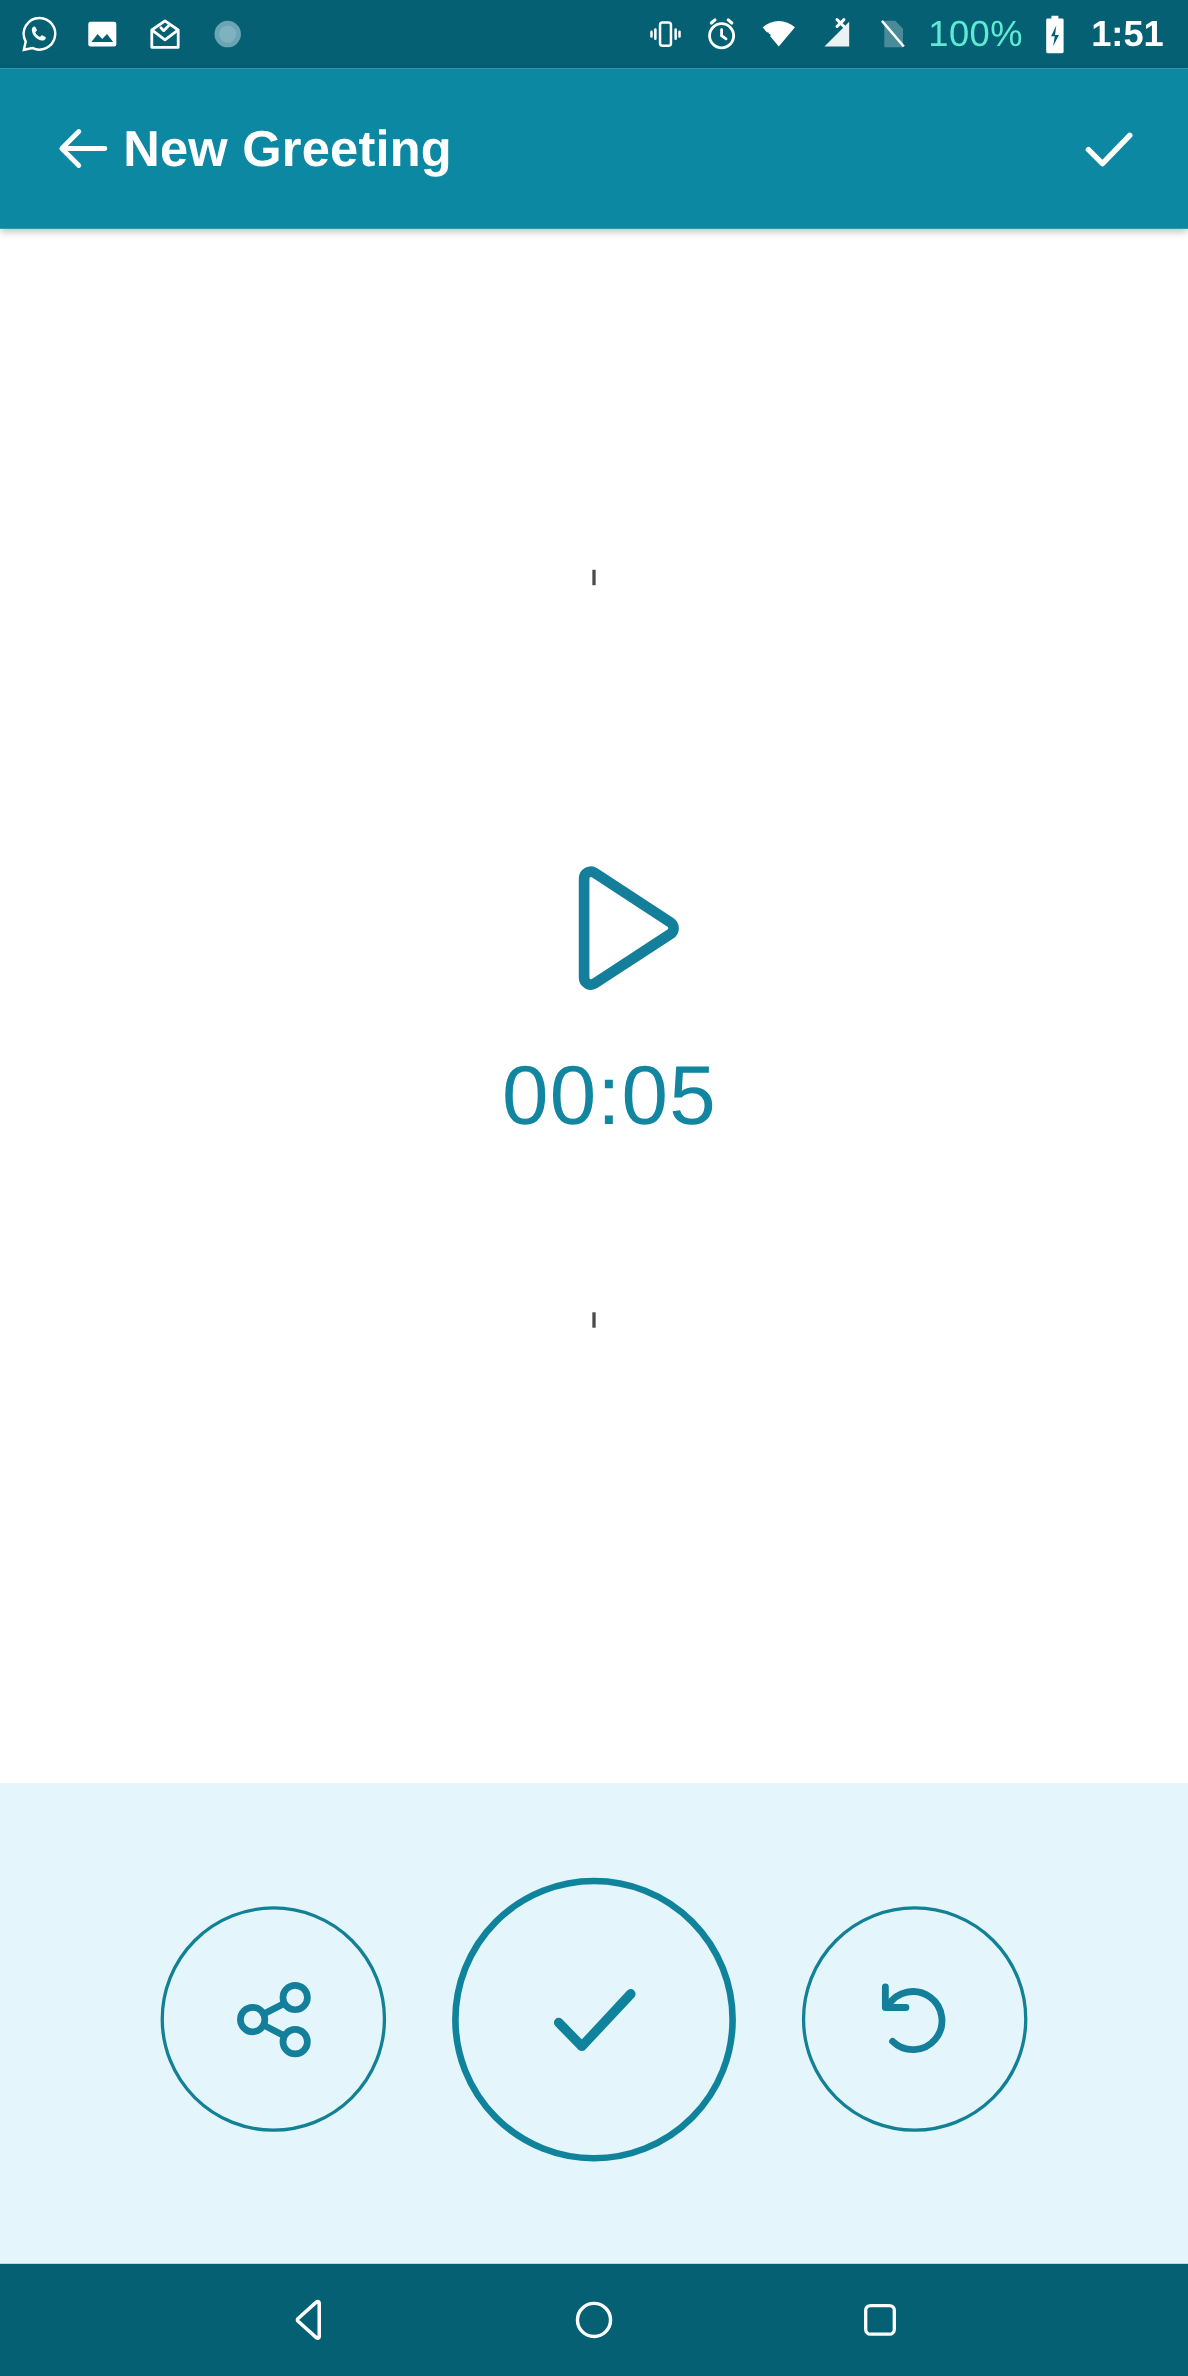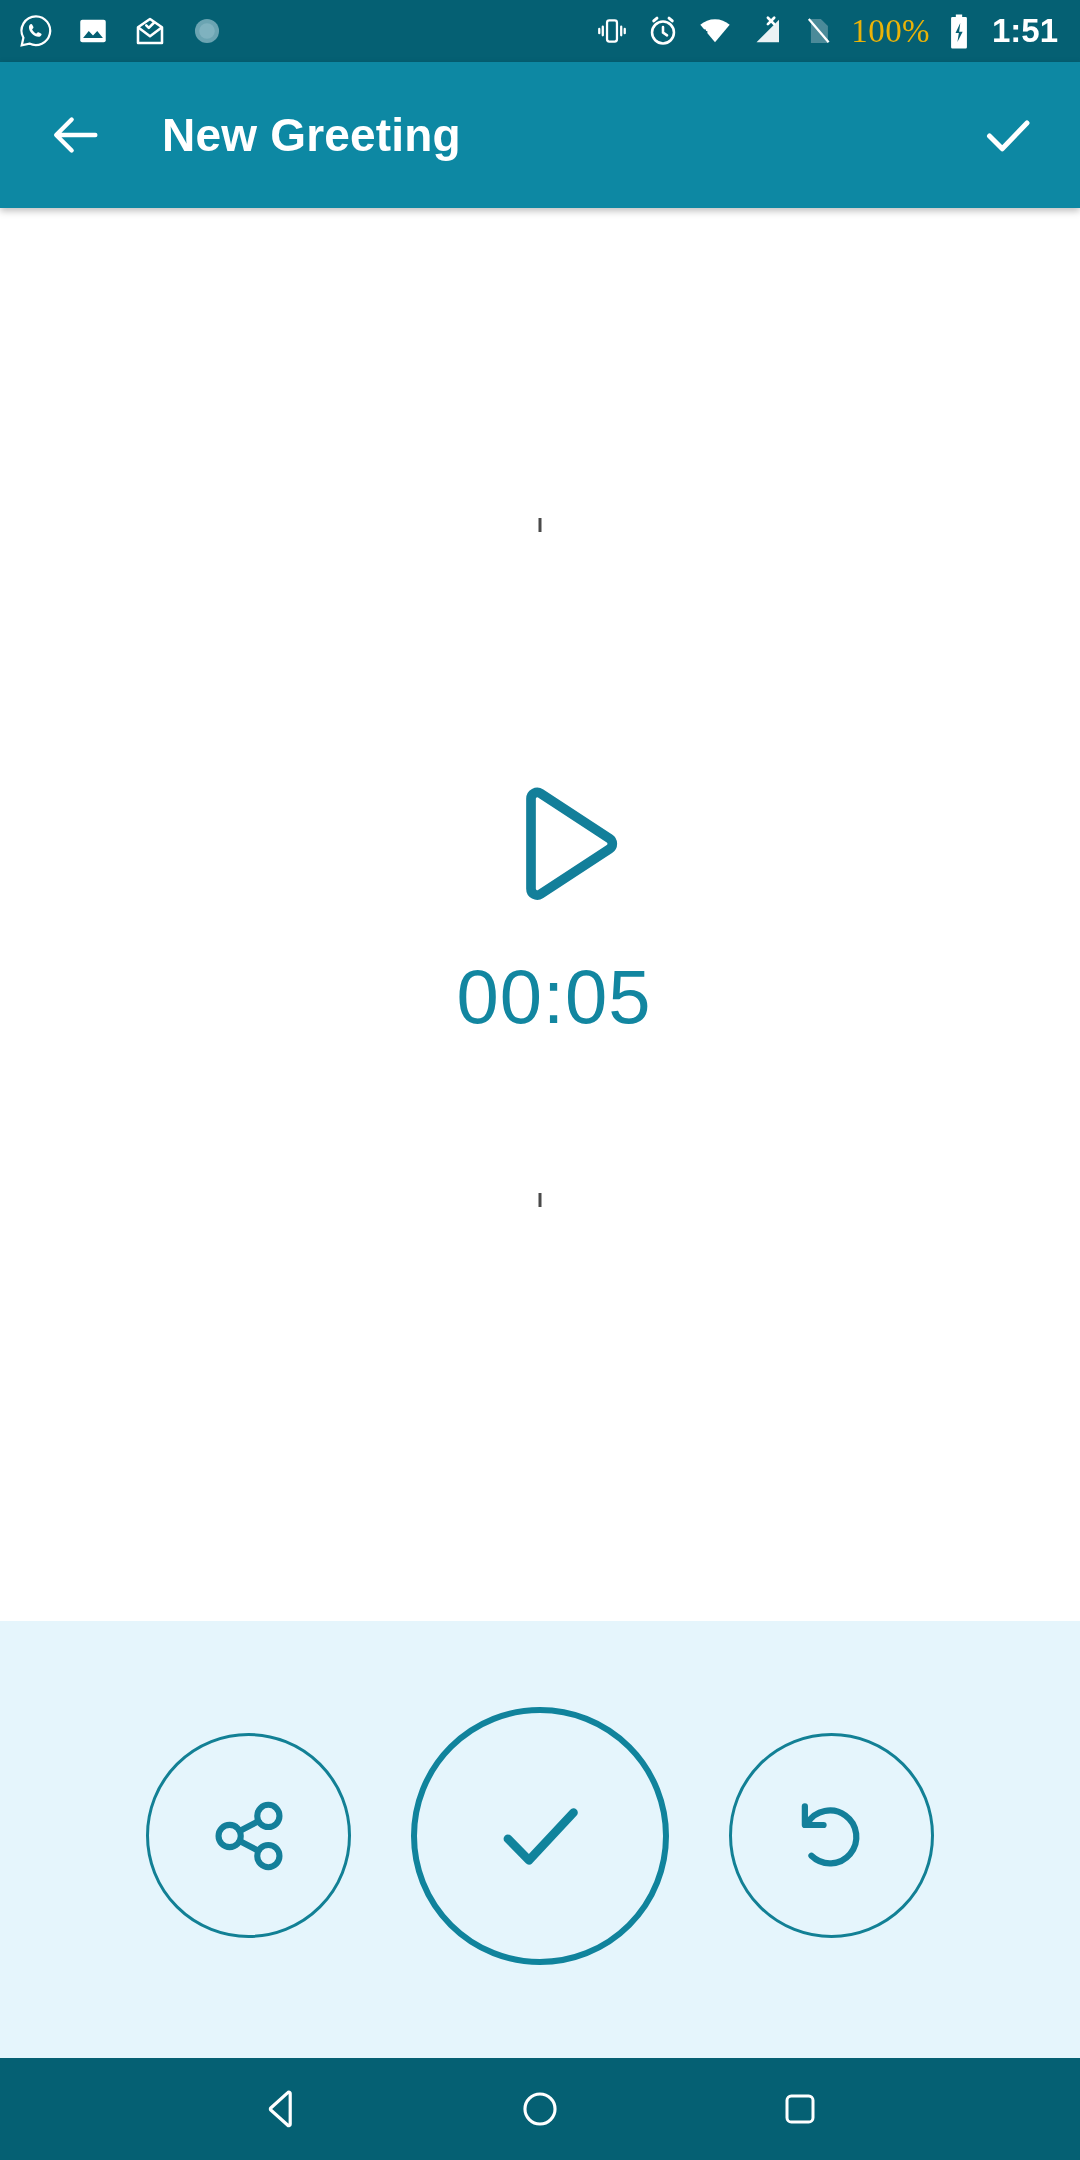--- a/index.html
+++ b/index.html
@@ -47,23 +47,22 @@
     flex: 0 0 auto;
   }
   .sb-icon {
     display: block;
     line-height: 0;
   }
   .status-text {
     font-size: 33px;
     font-weight: 400;
     letter-spacing: 0.4px;
-    color: #eab308;
+    color: #5eead4;
     white-space: nowrap;
-    font-family: Liberation Serif, serif;
   }
   .status-clock {
     font-size: 33px;
     font-weight: 700;
     color: #ffffff;
     white-space: nowrap;
     margin-left: 4px;
   }
 
   
@@ -85,21 +84,20 @@
     display: flex;
     align-items: center;
     justify-content: center;
     flex: 0 0 auto;
   }
   .appbar-title {
     color: #ffffff;
     font-size: 46px;
     font-weight: 700;
     letter-spacing: 0.2px;
-    margin-left: 50px;
     flex: 1 1 auto;
     white-space: nowrap;
   }
   .appbar-action {
     width: 76px;
     height: 76px;
     display: flex;
     align-items: center;
     justify-content: center;
     flex: 0 0 auto;

